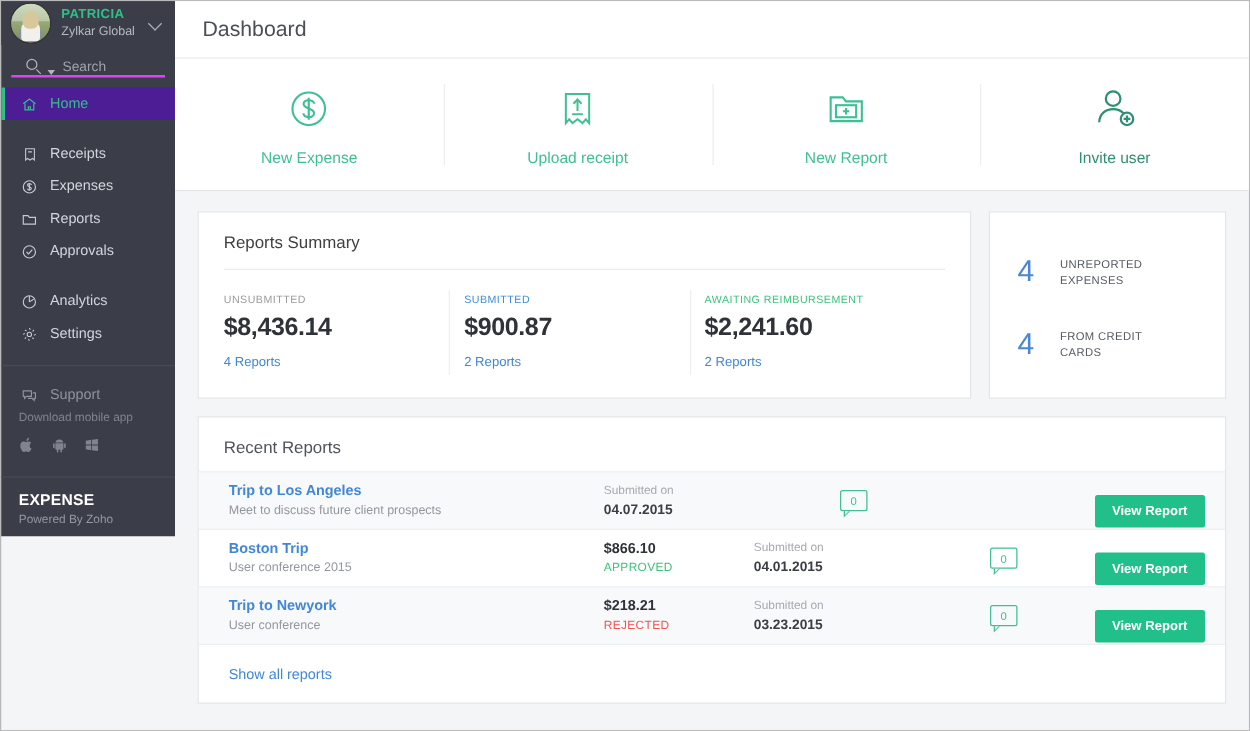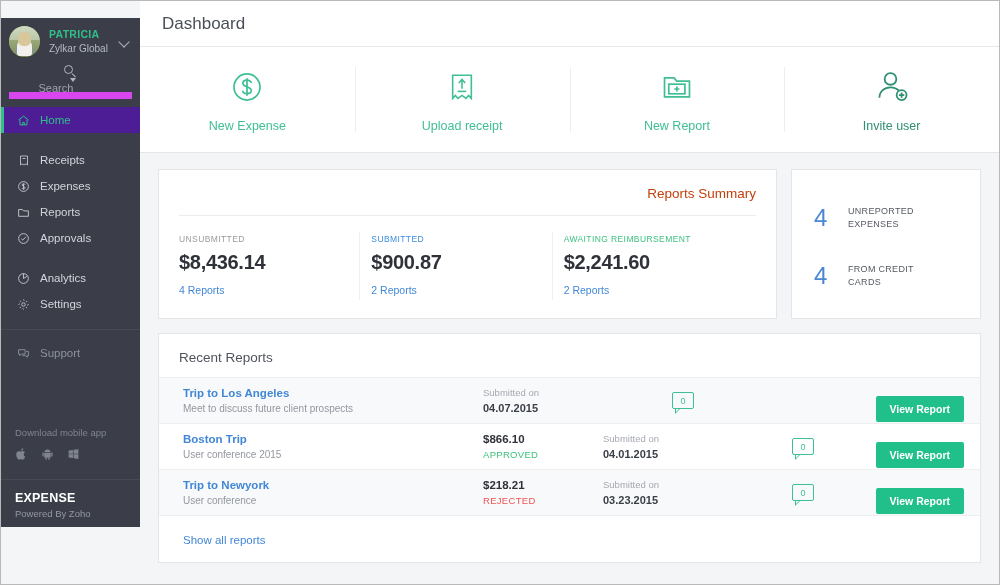--- a/index.html
+++ b/index.html
@@ -13,29 +13,28 @@
     position: relative;
     width: 1000px; height: 585px;
     display: flex;
     border: 1px solid #b9b9b9;
     background: #f4f5f7;
   }
 
   
   .sidebar {
     width: 139px;
-    height: 509px;
+    height: 428px;
     background: #3b3e४8;
     background: #3b3e48;
     display: flex;
     flex-direction: column;
     position: relative;
     flex: 0 0 139px;
     color: #c9ccd4;
-    margin-top: 17px;
   }
   .profile {
     height: 47px;
     display: flex;
     align-items: center;
     padding: 0 6px 0 7px;
     background: #3b3e48;
     position: relative;
   }
   .avatar {
@@ -63,26 +62,25 @@
   .chev::after {
     content:''; position:absolute; left:1px; top:2px;
     width:7px; height:7px;
     border-right:1.4px solid #aeb2bd; border-bottom:1.4px solid #aeb2bd;
     transform: rotate(45deg);
   }
 
   .search-row {
     height: 34px;
     display: flex;
-    align-items: center;
+    align-items: flex-end;
     padding: 0 12px;
-    border-bottom: 7px solid #d946ef;
+    border-bottom: 2px solid #d946ef;
     margin: 0 8px;
     width: calc(100% - 16px);
-    flex-direction: column;
   }
   .search-ico { width: 13px; height: 13px; position: relative; flex: 0 0 13px; }
   .search-ico .c { position:absolute; left:0; top:0; width:9px; height:9px; border:1.3px solid #b2b6c0; border-radius:50%; }
   .search-ico .h { position:absolute; left:8px; top:8px; width:5px; height:1.3px; background:#b2b6c0; transform: rotate(45deg); transform-origin: left center; }
   .mini-caret { width:0;height:0;border-left:3.5px solid transparent;border-right:3.5px solid transparent;border-top:4px solid #b2b6c0; margin-left:4px; flex:0 0 auto;}
   .search-input {
     background: transparent; border: none; outline: none;
     color: #c3c7d0; font-size: 11px; margin-left: 6px;
     font-family: "Liberation Sans", sans-serif;
     width: 70px; padding: 0;
@@ -147,21 +145,21 @@
   }
   .action .alabel { font-size: 12.5px; margin-top: 11px; }
   .action .aicon { height: 42px; display:flex; align-items:center; justify-content:center;}
   .action.invite { color: #2f8f72; }
 
   .content { flex: 1 1 auto; padding: 16px 18px 0 18px; overflow: hidden; }
 
   .row1 { display: flex; gap: 14px; }
   .card { background: #ffffff; border: 1px solid #e3e5e9; }
   .summary { flex: 1 1 auto; height: 150px; padding: 16px 20px 0 20px; }
-  .sum-title { font-size: 13.5px; color: #c2410c; text-align: right; }
+  .sum-title { font-size: 13.5px; color: #404040; }
   .sum-rule { height:1px; background:#ececec; margin: 14px 0 0 0; }
   .sum-cols { display: flex; margin-top: 18px; }
   .sum-col { flex: 1 1 0; position: relative; padding-right: 10px; }
   .sum-col + .sum-col::before { content:''; position:absolute; left:-12px; top:-2px; bottom:-4px; width:1px; background:#efefef; }
   .sum-cap { font-size: 8.5px; letter-spacing: .4px; color: #9b9b9b; }
   .sum-cap.blue { color: #3c8dde; }
   .sum-cap.green { color: #3cc27f; }
   .sum-amt { font-size: 20px; color: #2f3238; font-weight: bold; margin-top: 7px; letter-spacing: -.3px; }
   .sum-link { font-size: 10.5px; color: #4187d6; margin-top: 10px; cursor: pointer; }
 

